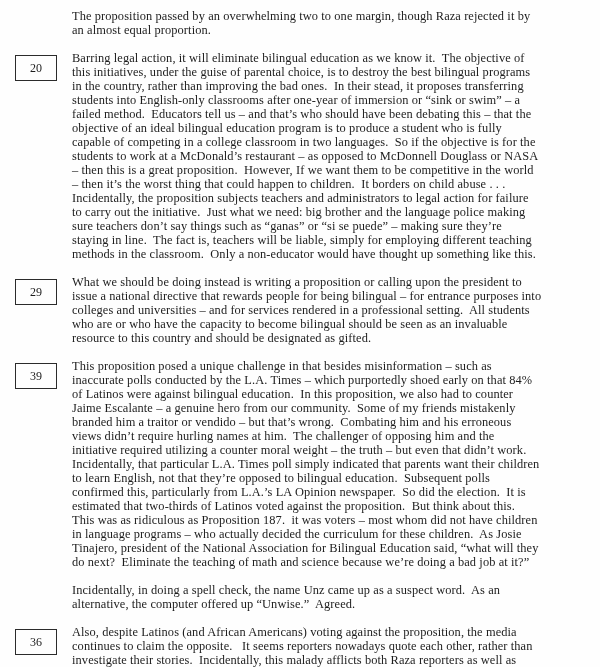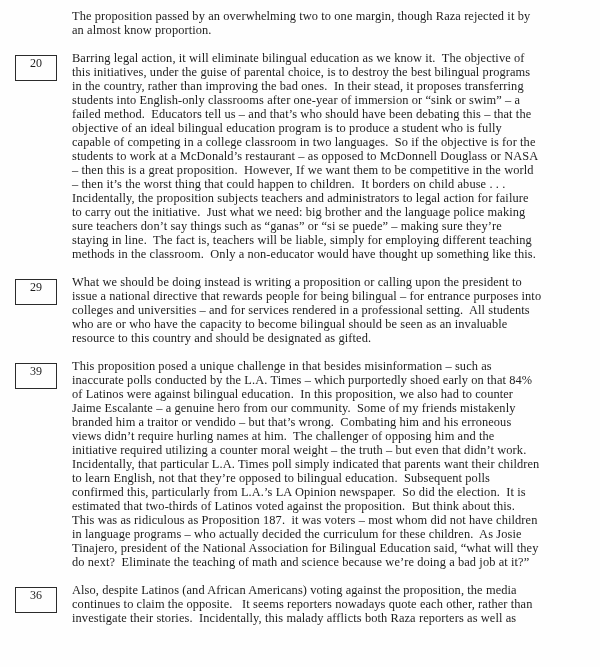--- a/index.html
+++ b/index.html
@@ -34,33 +34,33 @@
   }
   .num-box {
     position: absolute;
     left: 15px;
     top: 4px;
     width: 40px;
     height: 24px;
     border: 1px solid #2b2b2b;
     background: #fefefe;
     display: flex;
-    align-items: flex-start;
+    align-items: center;
     justify-content: center;
     font-size: 12px;
   }
 </style>
 </head>
 <body>
 
 <div class="doc">
 
   <section class="para">
     <p class="text">The proposition passed by an overwhelming two to one margin, though Raza rejected it by
-an almost know proportion.</p>
+an almost equal proportion.</p>
   </section>
 
   <section class="para">
     <div class="num-box">
       <span>20</span>
     </div>
     <p class="text">Barring legal action, it will eliminate bilingual education as we know it.  The objective of
 this initiatives, under the guise of parental choice, is to destroy the best bilingual programs
 in the country, rather than improving the bad ones.  In their stead, it proposes transferring
 students into English-only classrooms after one-year of immersion or “sink or swim” – a
@@ -102,20 +102,24 @@
 Incidentally, that particular L.A. Times poll simply indicated that parents want their children
 to learn English, not that they’re opposed to bilingual education.  Subsequent polls
 confirmed this, particularly from L.A.’s LA Opinion newspaper.  So did the election.  It is
 estimated that two-thirds of Latinos voted against the proposition.  But think about this.
 This was as ridiculous as Proposition 187.  it was voters – most whom did not have children
 in language programs – who actually decided the curriculum for these children.  As Josie
 Tinajero, president of the National Association for Bilingual Education said, “what will they
 do next?  Eliminate the teaching of math and science because we’re doing a bad job at it?”</p>
   </section>
 
+  <section class="para">
+    <p class="text">Incidentally, in doing a spell check, the name Unz came up as a suspect word.  As an
+alternative, the computer offered up “Unwise.”  Agreed.</p>
+  </section>
 
   <section class="para">
     <div class="num-box">
       <span>36</span>
     </div>
     <p class="text">Also, despite Latinos (and African Americans) voting against the proposition, the media
 continues to claim the opposite.   It seems reporters nowadays quote each other, rather than
 investigate their stories.  Incidentally, this malady afflicts both Raza reporters as well as</p>
   </section>
 

